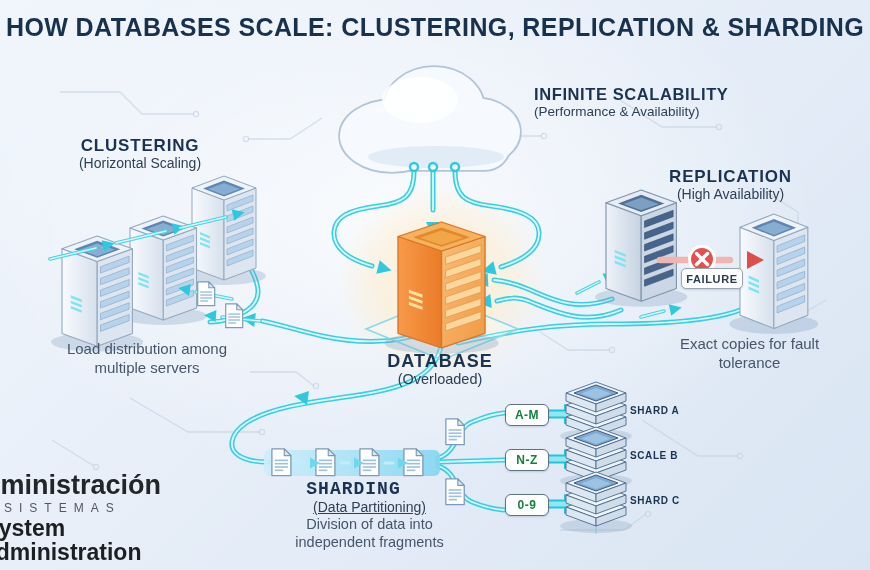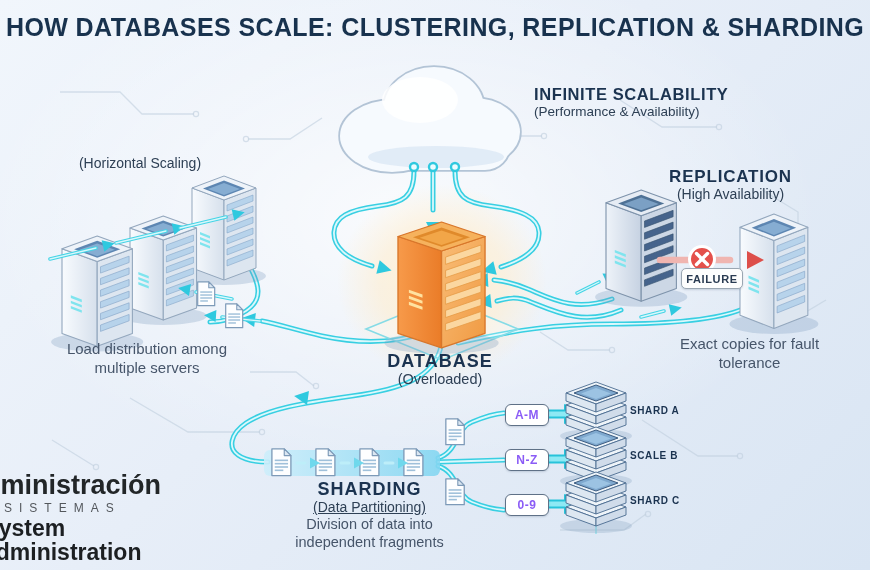--- a/index.html
+++ b/index.html
@@ -15,21 +15,21 @@
   .center{text-align:center;}
   .h0{font-size:25px;font-weight:800;letter-spacing:.4px;color:#18324e;}
   .h1{font-size:17px;font-weight:800;letter-spacing:.8px;}
   .h2{font-size:18px;font-weight:800;letter-spacing:1px;}
   .sub{font-size:14px;font-weight:500;color:#2e4055;}
   .cap{font-size:15px;font-weight:500;color:#46556a;line-height:1.25;}
   .shard-label{font-size:10px;font-weight:800;letter-spacing:.6px;}
   .pill{
     position:absolute;z-index:3;width:42px;height:20px;border:1.6px solid #5f7187;border-radius:6px;
     background:#ffffff;display:flex;align-items:center;justify-content:center;
-    font-size:12px;font-weight:800;color:#8b5cf6;letter-spacing:.5px;box-shadow:0 1px 2px rgba(40,60,90,.18);
+    font-size:12px;font-weight:800;color:#15803d;letter-spacing:.5px;box-shadow:0 1px 2px rgba(40,60,90,.18);
   }
   .failure-pill{
     position:absolute;z-index:3;left:681px;top:268px;width:60px;height:19px;border:1.5px solid #9aa6b2;
     border-radius:5px;background:#fdfdfd;display:flex;align-items:center;justify-content:center;
     font-size:11px;font-weight:800;color:#2a3b52;letter-spacing:.6px;box-shadow:0 1px 2px rgba(40,60,90,.18);
   }
   #watermark{position:absolute;left:0;top:466px;width:235px;height:104px;overflow:hidden;z-index:4;}
   #watermark .w1{margin:6px 0 0 -31px;font-size:27px;line-height:1.02;font-weight:800;color:#222628;}
   #watermark .w2{margin:1px 0 0 4px;font-size:12px;letter-spacing:7px;font-weight:400;color:#53575c;}
   #watermark .w3{margin:2px 0 0 -14px;font-size:23px;line-height:1.0;font-weight:800;color:#1c1f22;}
@@ -330,33 +330,34 @@
         <circle cx="433" cy="167" r="4"></circle>
         <circle cx="455" cy="167" r="4"></circle>
     </g>
   </svg>
 
   <div class="txt h0 center" style="left:0;top:13px;width:870px;">HOW DATABASES SCALE: CLUSTERING, REPLICATION &amp; SHARDING</div>
 
   <div class="txt sub" style="left:534px;top:104px;width:230px;font-size:13.5px;">(Performance &amp; Availability)</div>
   <div class="txt" style="left:534px;top:85px;width:230px;font-size:16.5px;font-weight:800;letter-spacing:.6px;">INFINITE SCALABILITY</div>
 
+  <div class="txt h1 center" style="left:40px;top:136px;width:200px;">CLUSTERING</div>
   <div class="txt sub center" style="left:40px;top:155px;width:200px;">(Horizontal Scaling)</div>
   <div class="txt cap center" style="left:57px;top:340px;width:180px;">Load distribution among multiple servers</div>
 
   <div class="txt h2 center" style="left:350px;top:351px;width:180px;">DATABASE</div>
   <div class="txt sub center" style="left:350px;top:371px;width:180px;font-size:14.5px;">(Overloaded)</div>
 
   <div class="txt h1 center" style="left:638px;top:167px;width:185px;">REPLICATION</div>
   <div class="txt sub center" style="left:638px;top:186px;width:185px;">(High Availability)</div>
   <div class="txt cap center" style="left:662px;top:335px;width:175px;">Exact copies for fault tolerance</div>
 
   <div class="failure-pill">FAILURE</div>
 
-  <div class="txt h2 center" style="left:262px;top:479px;width:215px;">SHARDING</div>
+  <div class="txt h2 center" style="left:246px;top:479px;width:215px;font-family:Liberation Mono, monospace;">SHARDING</div>
   <div class="txt sub center" style="left:262px;top:499px;width:215px;text-decoration:underline;">(Data Partitioning)</div>
   <div class="txt cap center" style="left:272px;top:515px;width:195px;font-size:14.5px;">Division of data into independent fragments</div>
 
   <div class="pill" style="left:505px;top:404px;">A-M</div>
   <div class="pill" style="left:505px;top:449px;">N-Z</div>
   <div class="pill" style="left:505px;top:494px;">0-9</div>
 
   <div class="txt shard-label" style="left:630px;top:405px;width:120px;">SHARD A</div>
   <div class="txt shard-label" style="left:630px;top:450px;width:120px;">SCALE B</div>
   <div class="txt shard-label" style="left:630px;top:495px;width:120px;">SHARD C</div>

